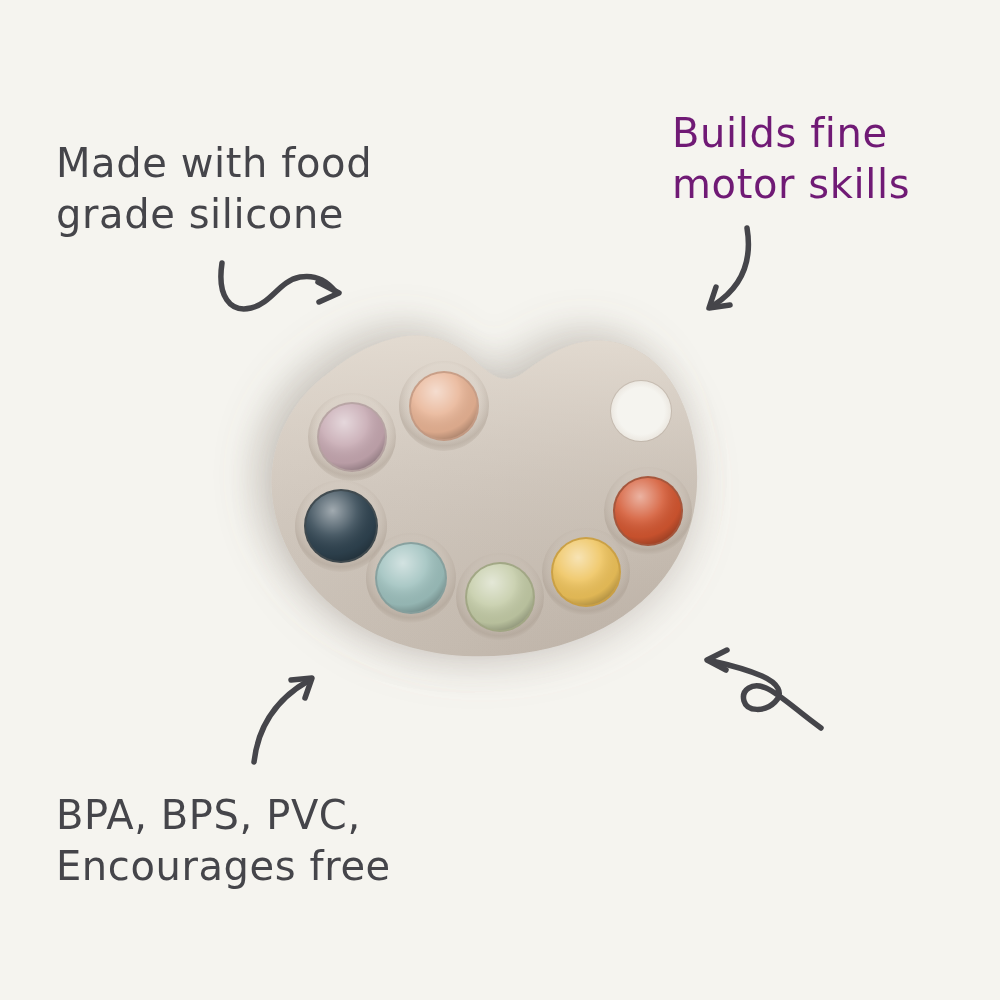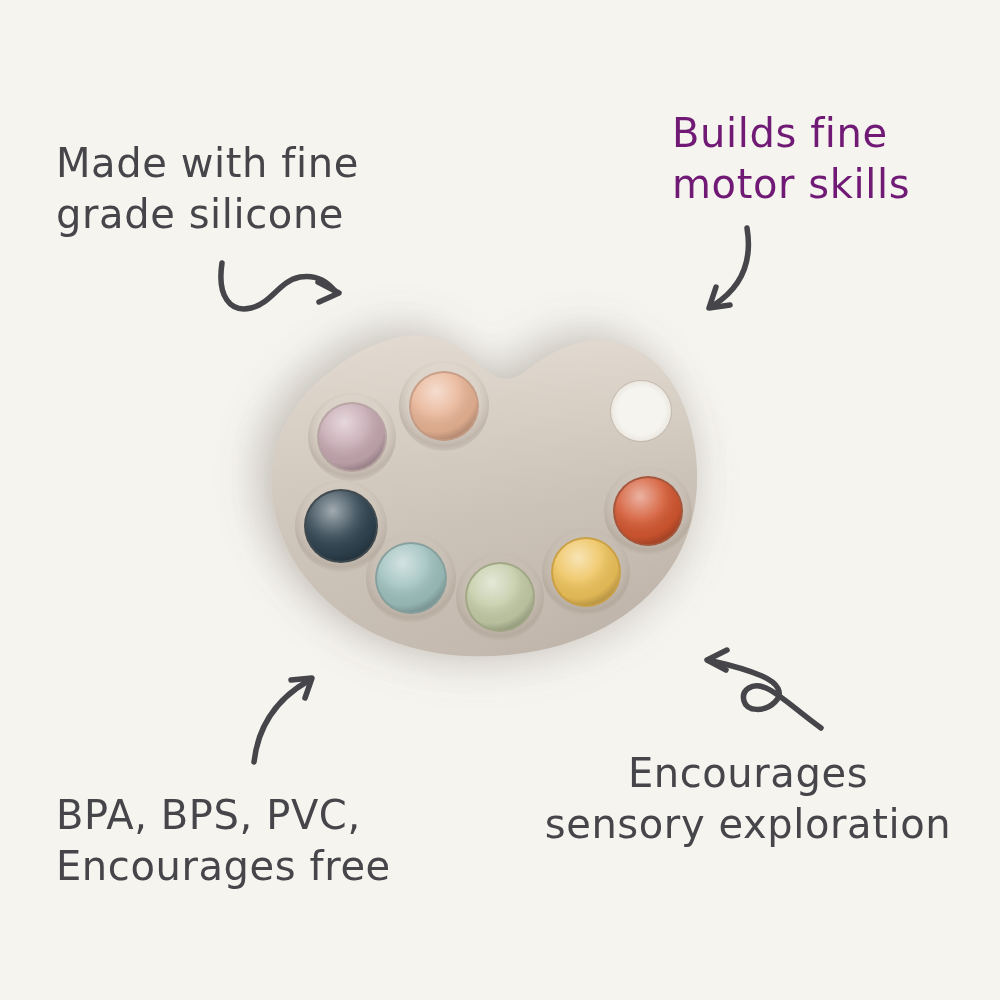--- a/index.html
+++ b/index.html
@@ -189,25 +189,23 @@
                    C 747 712, 765 712, 775 702
                    C 784 693, 778 683, 762 676
                    C 748 670, 730 665, 712 661"></path>
           <path d="M 727 650 L 707 660 L 726 670" stroke-width="5.5"></path>
         </g>
 
       </g>
     </svg>
   </div>
 
-  <div class="annot" id="annot-food-grade" style="color: rgb(69, 69, 74);">Made with fine
+  <div class="annot" id="annot-food-grade" style="color: rgb(69, 69, 74);">Made with food
 grade silicone</div>
 
   <div class="annot" id="annot-motor-skills" style="color: #701a75;">Builds fine
 motor skills</div>
 
   <div class="annot" id="annot-bpa-free" style="color: rgb(69, 69, 74);">BPA, BPS, PVC,
 Encourages free</div>
 
-  <div class="annot" id="annot-sensory" style="color: rgb(69, 69, 74);">Encourages
-sensory exploration</div>
 
 </div>
 
 </body></html>

